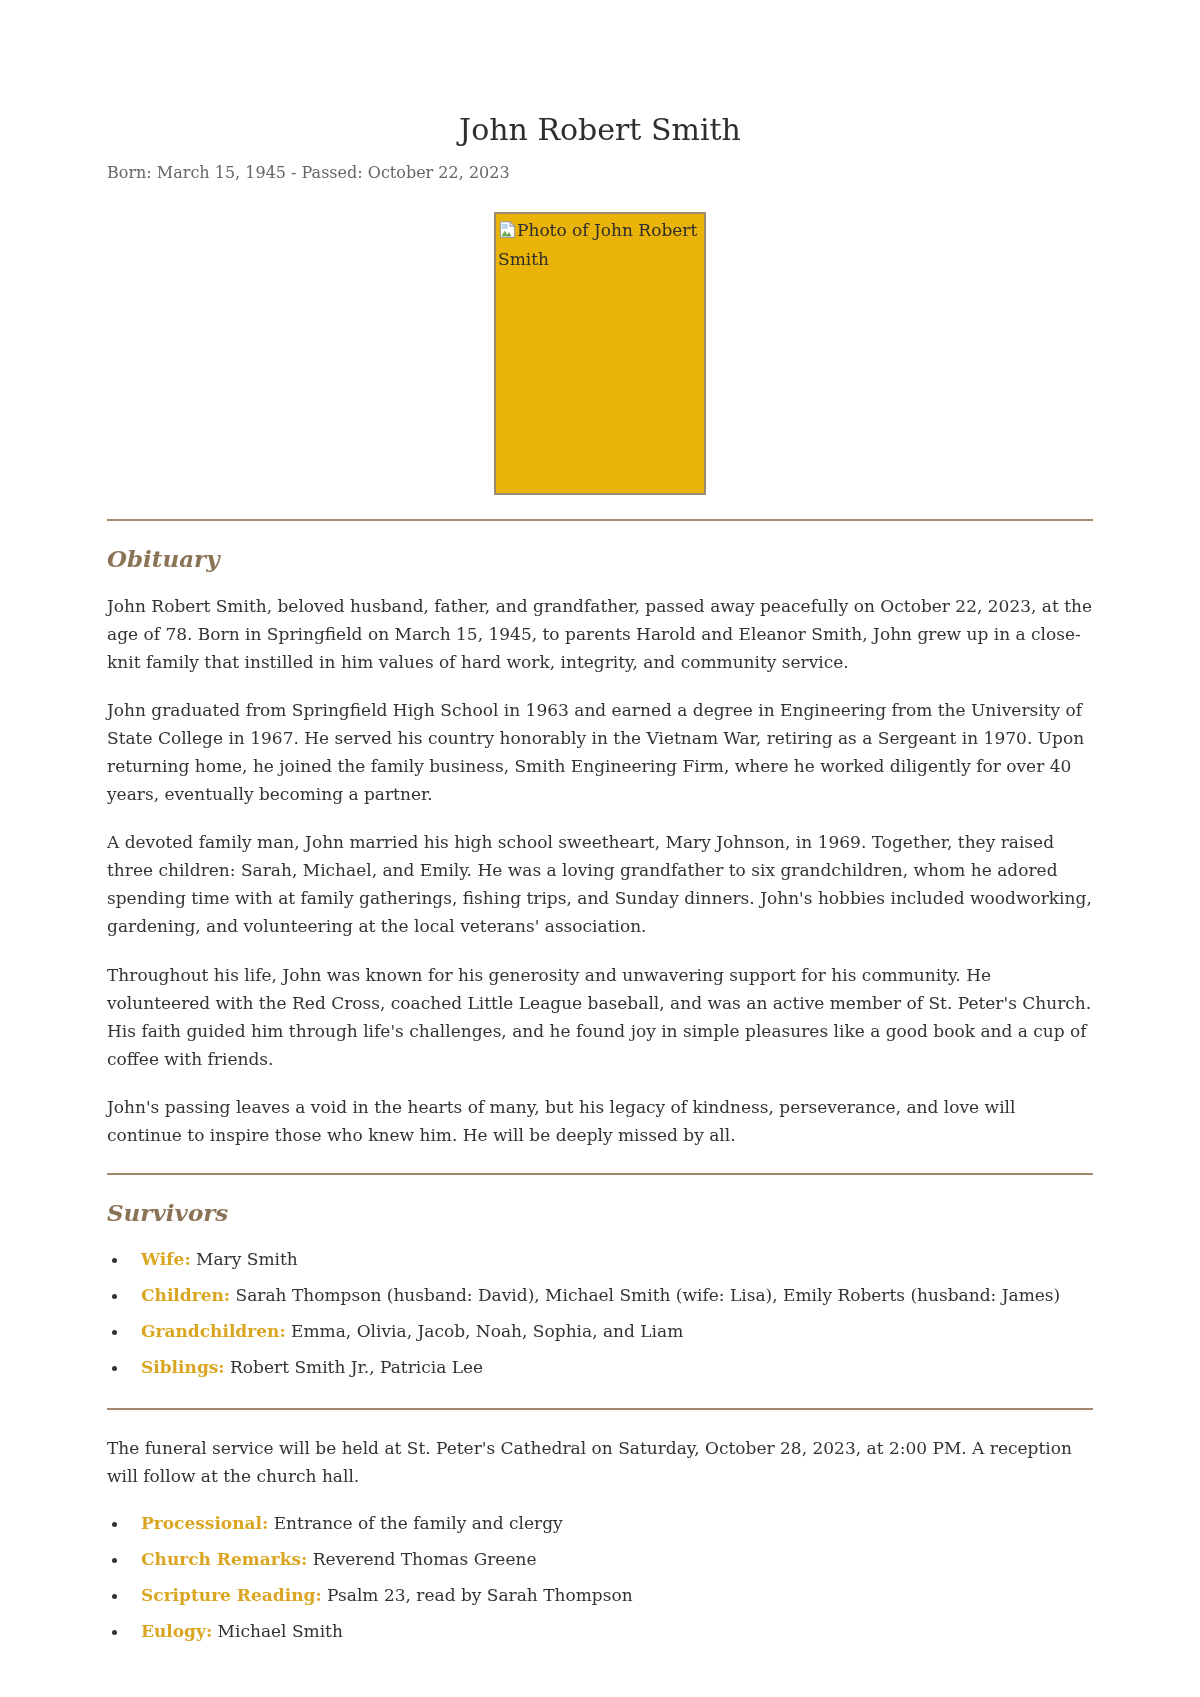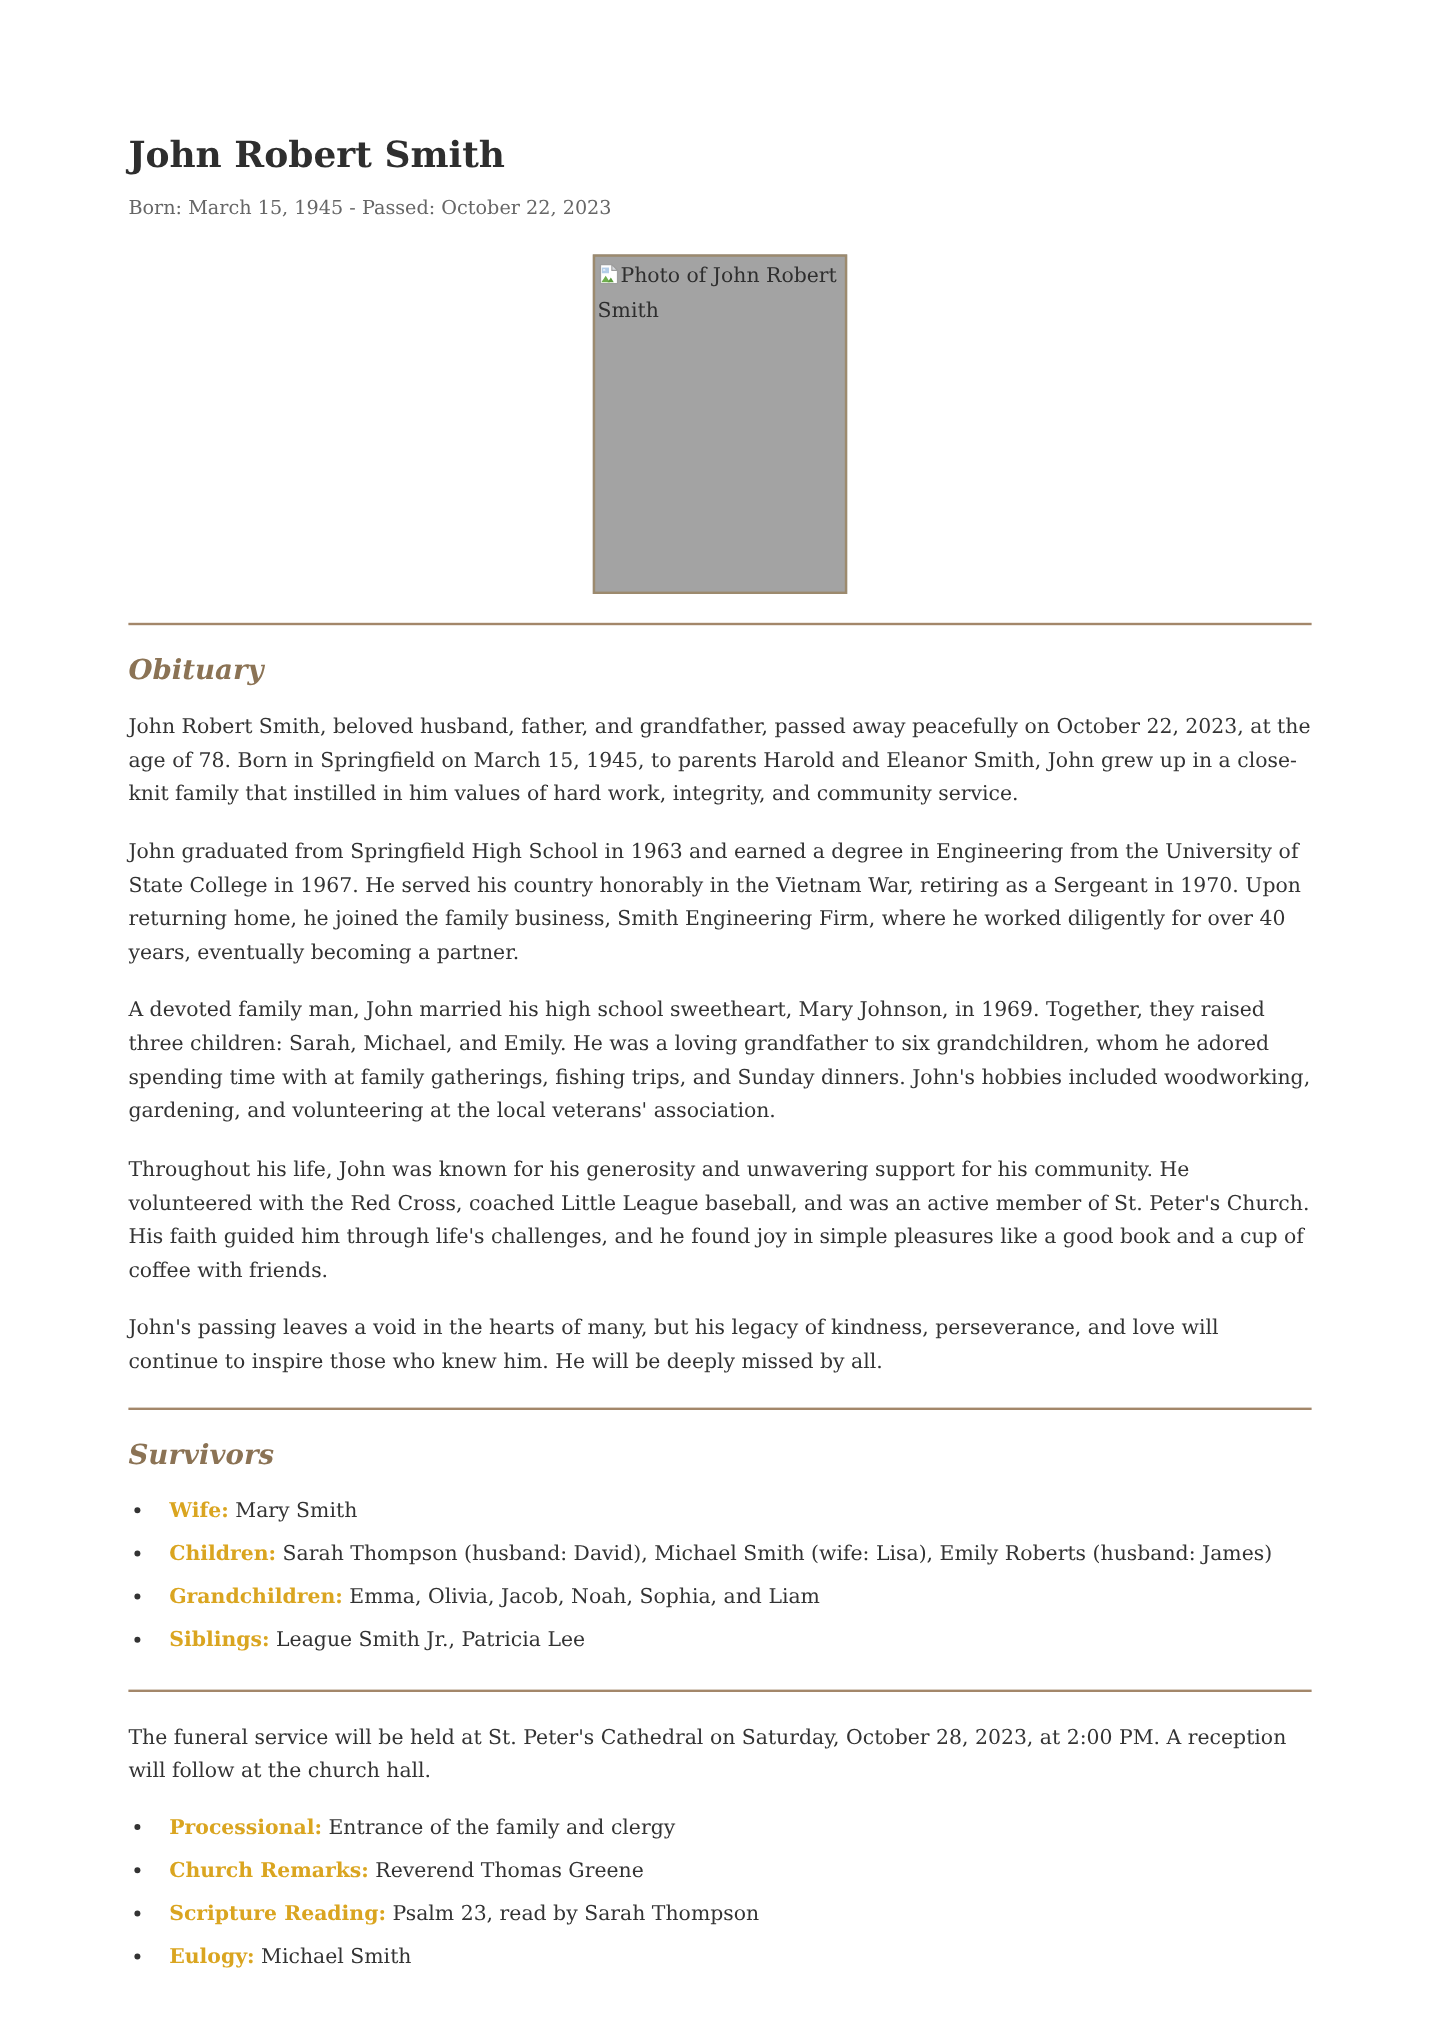--- a/index.html
+++ b/index.html
@@ -11,40 +11,41 @@
     font-family: "DejaVu Serif", "Liberation Serif", serif;
   }
   .page {
     width: 986px;
     margin: 0 auto;
     padding-top: 112px;
     padding-bottom: 18px;
   }
   h1.page-title {
     font-size: 30px;
-    font-weight: bold;
+    font-weight: normal;
     color: #2e2e2e;
     margin: 0 0 16px 0;
+    text-align: center;
   }
   p.dates {
     font-size: 16px;
     color: #666666;
     margin: 0 0 30px 0;
   }
   .photo-frame {
     width: 212px;
     height: 283px;
     border: 2px solid #9c8a6e;
     margin: 0 auto 24px auto;
     padding: 2px 2px;
     font-size: 17px;
     line-height: 1.7;
     color: #2e2e2e;
     overflow: hidden;
-    background: #a3a3a3;
+    background: #eab308;
   }
   .broken-icon { display: inline-block; }
   .broken-icon svg { vertical-align: -3px; }
   hr.rule {
     border: none;
     border-top: 2px solid #a3876a;
     margin: 24px 0;
   }
   h2.section-heading {
     font-size: 23px;
@@ -118,21 +119,21 @@
       <li>
         <strong class="gold-label">Children:</strong>
         <span>Sarah Thompson (husband: David), Michael Smith (wife: Lisa), Emily Roberts (husband: James)</span>
       </li>
       <li>
         <strong class="gold-label">Grandchildren:</strong>
         <span>Emma, Olivia, Jacob, Noah, Sophia, and Liam</span>
       </li>
       <li>
         <strong class="gold-label">Siblings:</strong>
-        <span>League Smith Jr., Patricia Lee</span>
+        <span>Robert Smith Jr., Patricia Lee</span>
       </li>
     </ul>
   </section>
 
   <hr class="rule">
 
   <section>
     <p class="body-text">The funeral service will be held at St. Peter's Cathedral on Saturday, October 28, 2023, at 2:00 PM. A reception will follow at the church hall.</p>
     <ul class="labeled-list">
       <li>

